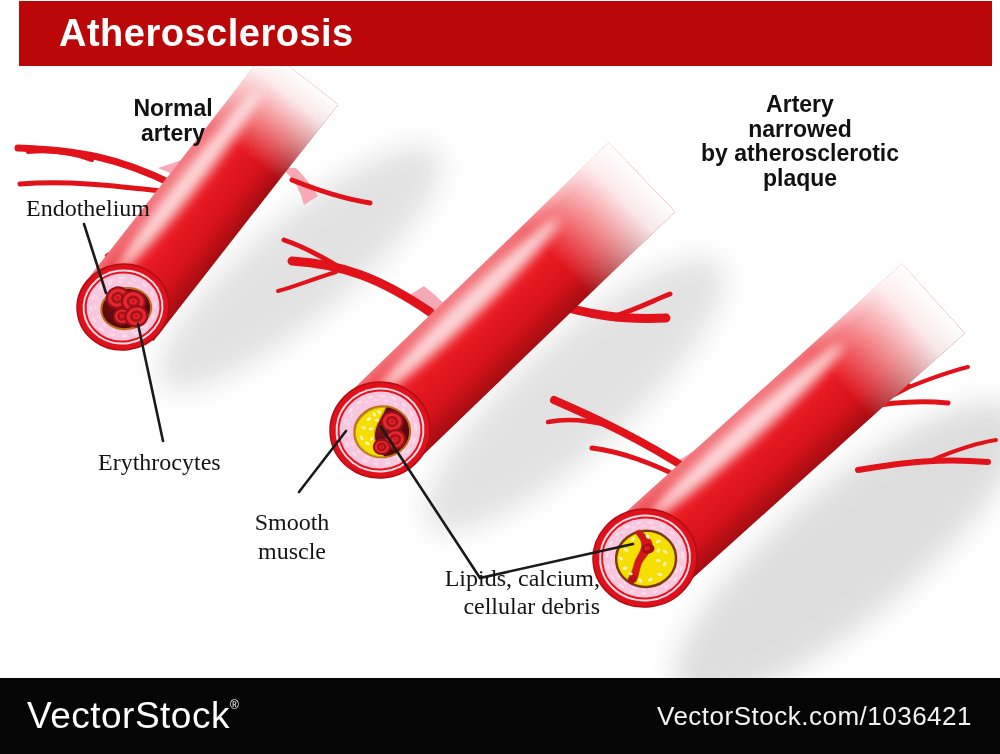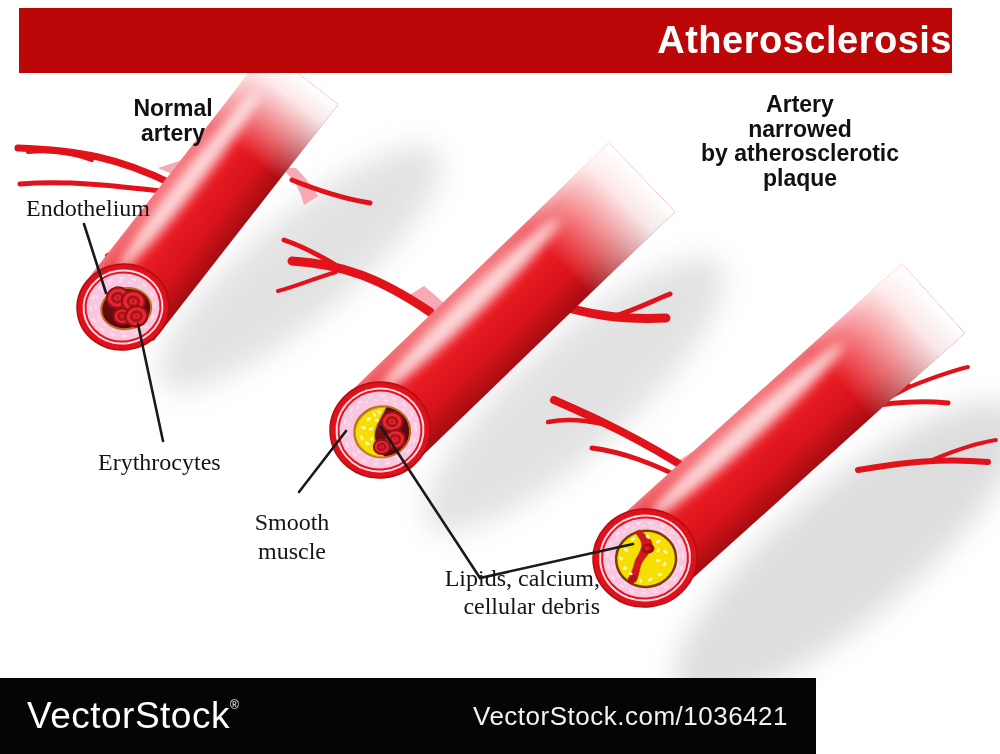--- a/index.html
+++ b/index.html
@@ -3,40 +3,40 @@
 <meta charset="utf-8">
 <style>
   html,body{margin:0;padding:0;background:#fff;}
   .stage{
     position:relative;width:1000px;height:754px;background:#ffffff;
     overflow:hidden;font-family:"Liberation Sans",sans-serif;
   }
   .artwork{position:absolute;left:0;top:0;z-index:0;}
   
   .banner{
-    position:absolute;left:19px;top:8px;width:933px;height:65px;z-index:2;
-    background:#bb0708;display:flex;align-items:center;justify-content:flex-end;
+    position:absolute;left:19px;top:1px;width:933px;height:65px;z-index:2;
+    background:#bb0708;display:flex;align-items:center;justify-content:flex-start;padding-left:40px;
   }
   .banner .title{
     color:#ffffff;font-size:38px;font-weight:700;letter-spacing:.5px;
   }
   
   .lbl{position:absolute;z-index:1;color:#151515;}
   .preline{white-space:pre-line;}
   .heading{font-weight:700;font-size:23px;line-height:1.07;text-align:center;color:#111;}
   .note{font-size:24px;font-weight:400;font-family:Liberation Serif, serif;}
   #lbl-normal{left:63px;top:96px;width:220px;}
   #lbl-right{left:645px;top:92px;width:310px;}
   #lbl-endothelium{left:26px;top:195px;}
   #lbl-erythrocytes{left:98px;top:449px;}
   #lbl-smooth{left:236px;top:508px;width:112px;text-align:center;line-height:1.2;}
   #lbl-lipids{left:378px;top:564px;width:222px;text-align:right;line-height:1.18;}
   
   .wm-bar{
-    position:absolute;left:0;bottom:0;width:816px;height:76px;background:#050505;
+    position:absolute;left:0;bottom:0;width:1000px;height:76px;background:#050505;
     z-index:2;display:flex;align-items:center;justify-content:space-between;
     padding:0 28px 0 27px;box-sizing:border-box;
   }
   .wm-logo{color:#fff;font-size:37px;font-weight:500;letter-spacing:.5px;}
   .wm-logo sup{font-size:12px;vertical-align:top;line-height:1;position:relative;top:4px;}
   .wm-credit{color:#f2f2f2;font-size:26px;font-weight:400;letter-spacing:.5px;}
 </style>
 </head>
 <body>
 

